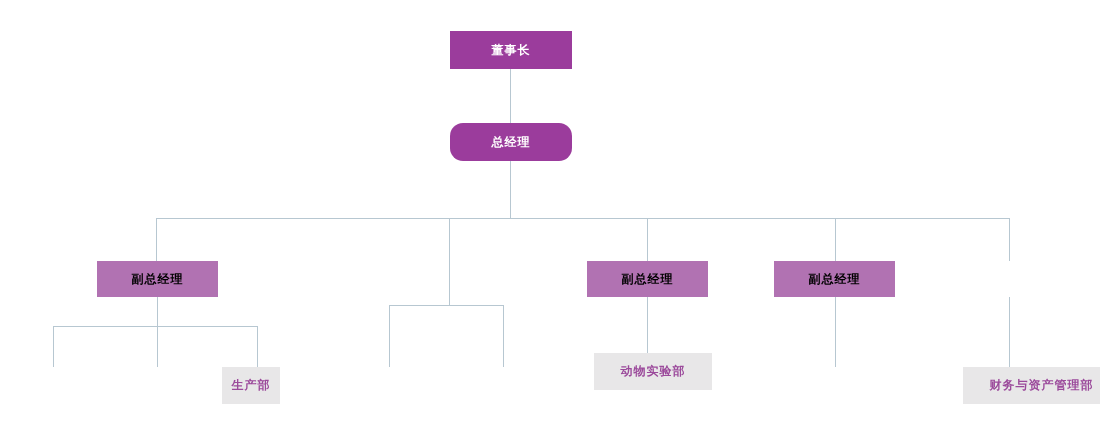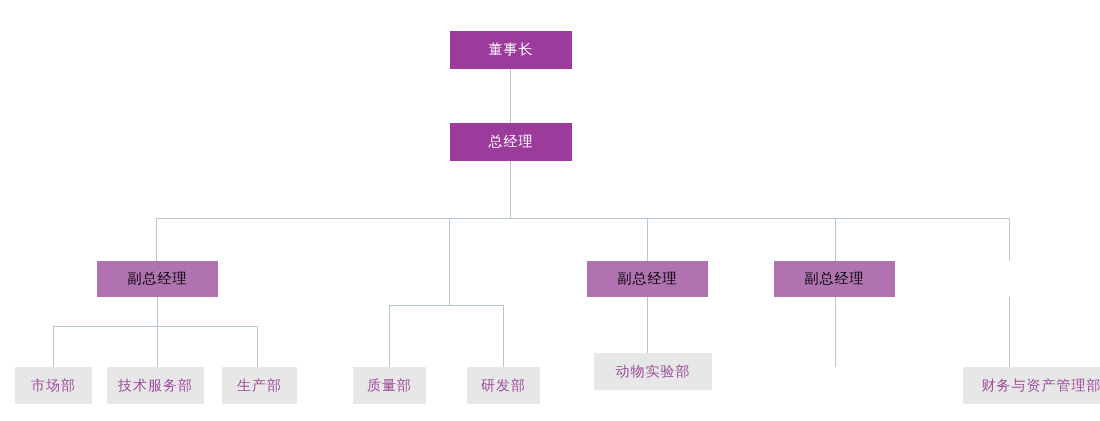--- a/index.html
+++ b/index.html
@@ -13,24 +13,25 @@
     width: 1100px;
     height: 421px;
     background: #ffffff;
     overflow: hidden;
   }
   .node {
     position: absolute;
     display: flex;
     align-items: center;
     justify-content: center;
-    font-size: 14px;
+    font-size: 12px;
     letter-spacing: 1px;
     box-sizing: border-box;
     white-space: nowrap;
+    font-weight: bold;
   }
   .node.executive {
     background: var(--executive-box, #9B3C9C);
     color: #ffffff;
   }
   .node.manager {
     background: var(--manager-box, #B172B2);
     color: #000000;
   }
   .node.department {
@@ -66,27 +67,23 @@
   <div class="line" style="left:389px; top:305px; width:114px; height:1px;"></div>
   <div class="line" style="left:389px; top:305px; width:1px;   height:62px;"></div>
   <div class="line" style="left:503px; top:305px; width:1px;   height:62px;"></div>
 
   <div class="line" style="left:647px;  top:297px; width:1px; height:70px;"></div>
   <div class="line" style="left:835px;  top:297px; width:1px; height:70px;"></div>
   <div class="line" style="left:1009px; top:297px; width:1px; height:70px;"></div>
 
   <div class="node executive" style="left:450px; top:31px; width:122px; height:38px;">董事长</div>
 
-  <div class="node executive" style="left:450px; top:123px; width:122px; height:38px;">总经理</div>
+  <div class="node executive" style="left:450px; top:123px; width:122px; height:38px;border-radius:13px;">总经理</div>
 
   <div class="node manager" style="left:97px; top:261px; width:121px; height:36px;">副总经理</div>
   <div class="node manager" style="left:587px; top:261px; width:121px; height:36px;">副总经理</div>
   <div class="node manager" style="left:774px; top:261px; width:121px; height:36px;">副总经理</div>
 
-  <div class="node department" style="left:15px; top:367px; width:77px; height:37px;">市场部</div>
-  <div class="node department" style="left:107px; top:367px; width:97px; height:37px;">技术服务部</div>
-  <div class="node department" style="left:222px; top:367px; width:75px; height:37px;">生产部</div>
-  <div class="node department" style="left:353px; top:367px; width:73px; height:37px;">质量部</div>
-  <div class="node department" style="left:467px; top:367px; width:73px; height:37px;">研发部</div>
+  <div class="node department" style="left:222px; top:367px; width:58px; height:37px;">生产部</div>
   <div class="node department" style="left:594px; top:353px; width:118px; height:37px;">动物实验部</div>
   <div class="node department" style="left:929px; top:367px; width:157px; height:37px;margin-left:34px;">财务与资产管理部</div>
 
 </div>
 
 </body></html>

